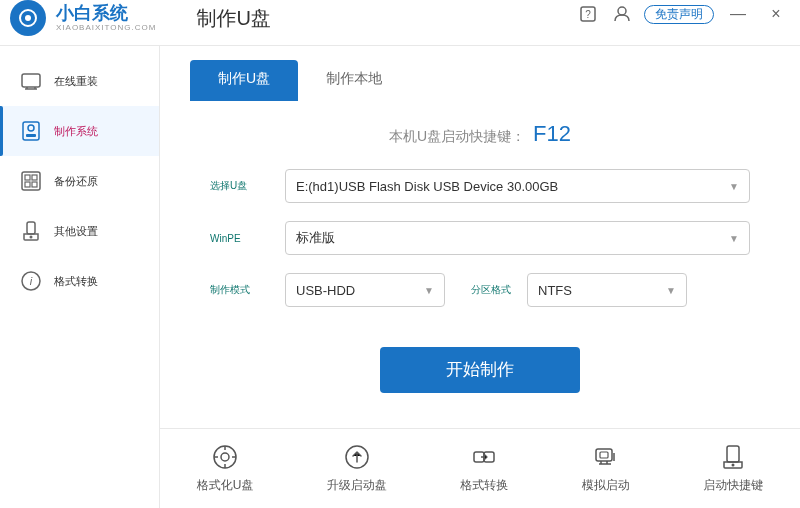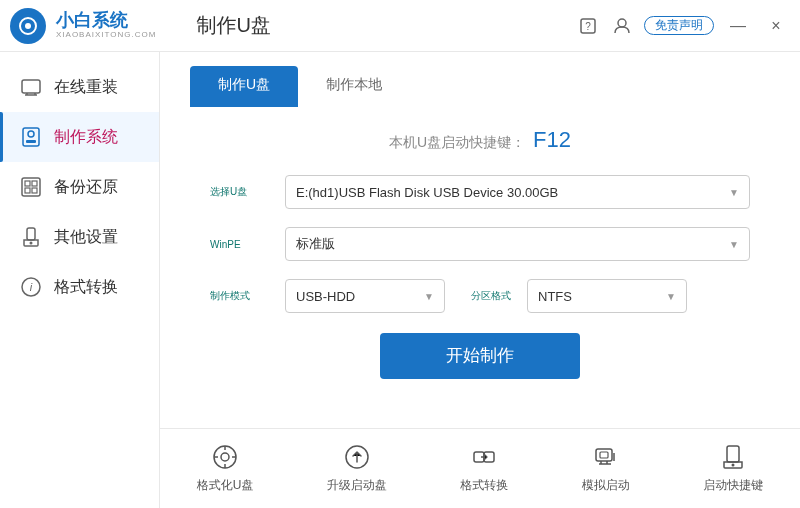--- a/index.html
+++ b/index.html
@@ -8,24 +8,24 @@
       width: 800px;
       height: 508px;
       overflow: hidden;
       background: #f5f5f5;
       display: flex;
       flex-direction: column;
     }
 
     
     .title-bar {
-      height: 52px;
+      height: 46px;
       background: #fff;
       display: flex;
-      align-items: center;
+      align-items: flex-start;
       justify-content: space-between;
       padding: 0 10px;
       border-bottom: 1px solid #e8e8e8;
       flex-shrink: 0;
     }
     .title-bar-left {
       display: flex;
       align-items: center;
       gap: 10px;
     }
@@ -137,21 +137,21 @@
     .sidebar-icon {
       width: 22px;
       height: 22px;
       display: flex;
       align-items: center;
       justify-content: center;
       color: #666;
       font-size: 18px;
     }
     .sidebar-item.active .sidebar-icon { color: #1a73c4; }
-    .sidebar-label { font-size: 16px; }
+    .sidebar-label { font-size: 11px; }
 
     
     .content-area {
       flex: 1;
       display: flex;
       flex-direction: column;
       background: #f9f9f9;
       overflow: hidden;
     }
 
@@ -239,21 +239,21 @@
     .start-btn {
       display: block;
       width: 200px;
       height: 46px;
       background: #1a73c4;
       color: white;
       border: none;
       border-radius: 4px;
       font-size: 17px;
       cursor: pointer;
-      margin: 20px auto 0;
+      margin: 40px auto 0;
       text-align: center;
       line-height: 46px;
     }
 
     
     .bottom-toolbar {
       height: 80px;
       background: #fff;
       border-top: 1px solid #e8e8e8;
       display: flex;

